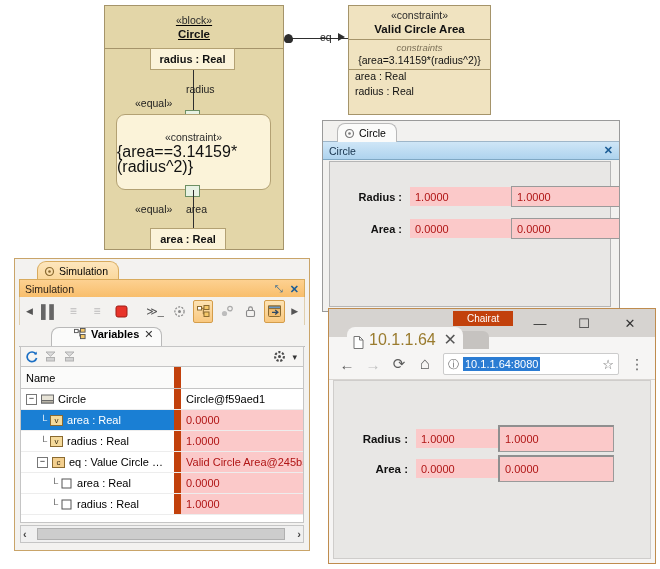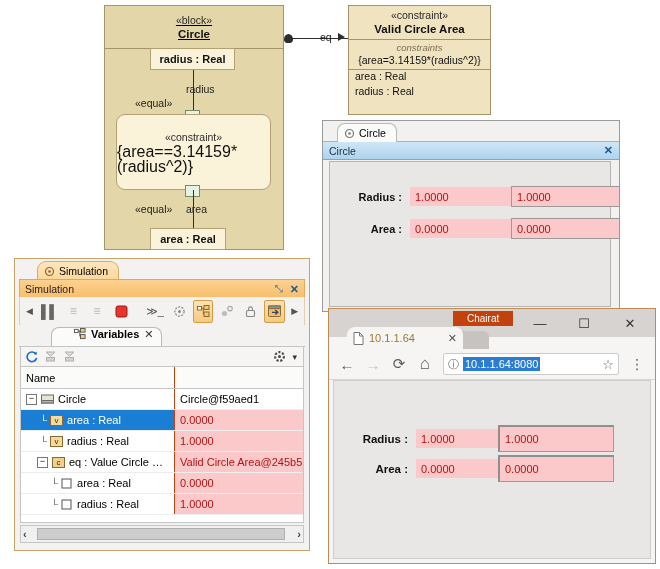--- a/index.html
+++ b/index.html
@@ -136,21 +136,21 @@
   }
   #vars-toolbar{position:absolute;left:5px;right:5px;top:87px;height:20px;
                 background:#f6f5f3;display:flex;align-items:center;padding:0 4px;gap:6px;
                 border:1px solid #c5c5c5;border-bottom:none;}
   #vars-table{position:absolute;left:5px;right:5px;top:107px;bottom:27px;
               background:#fff;border:1px solid #c5c5c5;overflow:hidden;}
   .vrow{height:20px;display:flex;align-items:center;border-bottom:1px solid #ededed;font-size:11px;}
   .vhead{height:21px;display:flex;align-items:center;background:#fbfbfa;
          border-bottom:1px solid #c5c5c5;font-size:11px;}
   .vname{width:148px;display:flex;align-items:center;height:100%;overflow:hidden;white-space:nowrap;
-         border-right:1px solid #c2410c;padding-left:5px;}
+         border-right:7px solid #c2410c;padding-left:5px;}
   .vvalue{flex:1;height:100%;display:flex;align-items:center;padding-left:5px;
           overflow:hidden;white-space:nowrap;}
   .vrow.sel .vname{background:#1a7fd4;color:#fff;}
   .vvalue.pink{background:#fbc9c9;color:#b01515;}
   #hscroll{position:absolute;left:5px;right:5px;bottom:7px;height:16px;
            background:#f0f0f0;border:1px solid #c5c5c5;display:flex;align-items:center;
            justify-content:space-between;padding:0 2px;}
   #hscroll .thumb{position:absolute;left:16px;right:18px;top:2px;bottom:2px;
                   background:#cdcdcd;border:1px solid #b0b0b0;}
   .arr{font-size:11px;color:#444;z-index:2;font-weight:bold;}
@@ -160,21 +160,21 @@
            border:1px solid #b4norm;}
   #browser{border:1px solid #bf8c4e;}
   #br-top{position:absolute;left:0;right:0;top:0;height:28px;background:#d6d3d0;}
   #profile-chip{position:absolute;left:124px;top:2px;height:15px;padding:0 14px;
                 background:#c2410c;color:#fff;font-size:10px;display:flex;align-items:center;text-align:right;}
   .wbtn{position:absolute;top:3px;width:30px;height:22px;display:flex;
         align-items:center;justify-content:center;font-size:13px;color:#333;}
   #br-tabrow{position:absolute;left:0;right:0;top:16px;height:24px;}
   #br-tab{position:absolute;left:18px;top:2px;height:22px;width:104px;
           background:#f6f5f4;border-radius:8px 8px 0 0;
-          display:flex;align-items:center;gap:5px;padding:0 6px;font-size:11px;color:#444;}
+          display:flex;align-items:flex-end;gap:5px;padding:0 6px;font-size:16px;color:#444;}
   #br-tab-ghost{position:absolute;left:126px;top:6px;height:18px;width:34px;
           background:#c6c3c0;border-radius:6px 6px 0 0;}
   #br-toolbar{position:absolute;left:0;right:0;top:40px;height:30px;background:#f6f5f4;
               display:flex;align-items:center;padding:0 6px;gap:2px;
               border-bottom:1px solid #d8d5d2;}
   .nbtn{width:24px;height:24px;display:flex;align-items:center;justify-content:center;
         font-size:15px;color:#5c5c5c;}
   #omnibox{flex:1;height:20px;margin:0 4px;background:#fff;border:1px solid #ccc;
            border-radius:2px;display:flex;align-items:center;padding:0 4px;gap:4px;}
   #url-text{font-size:11px;background:#2b7cd3;color:#fff;padding:1px 2px;}

